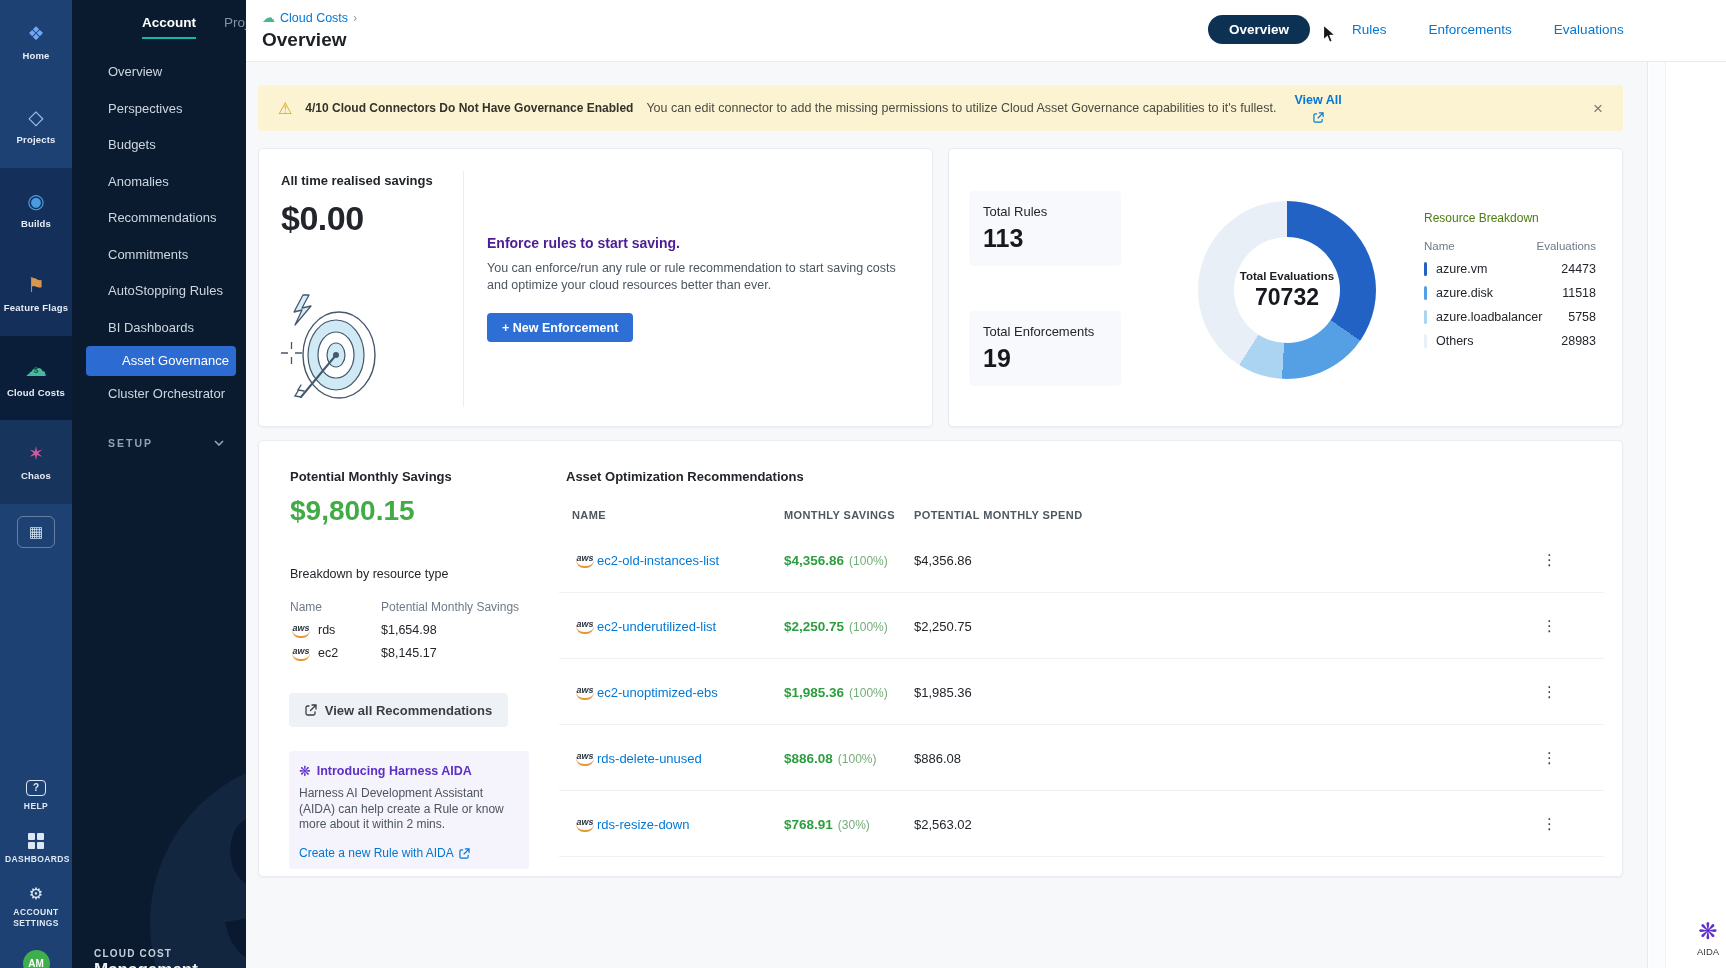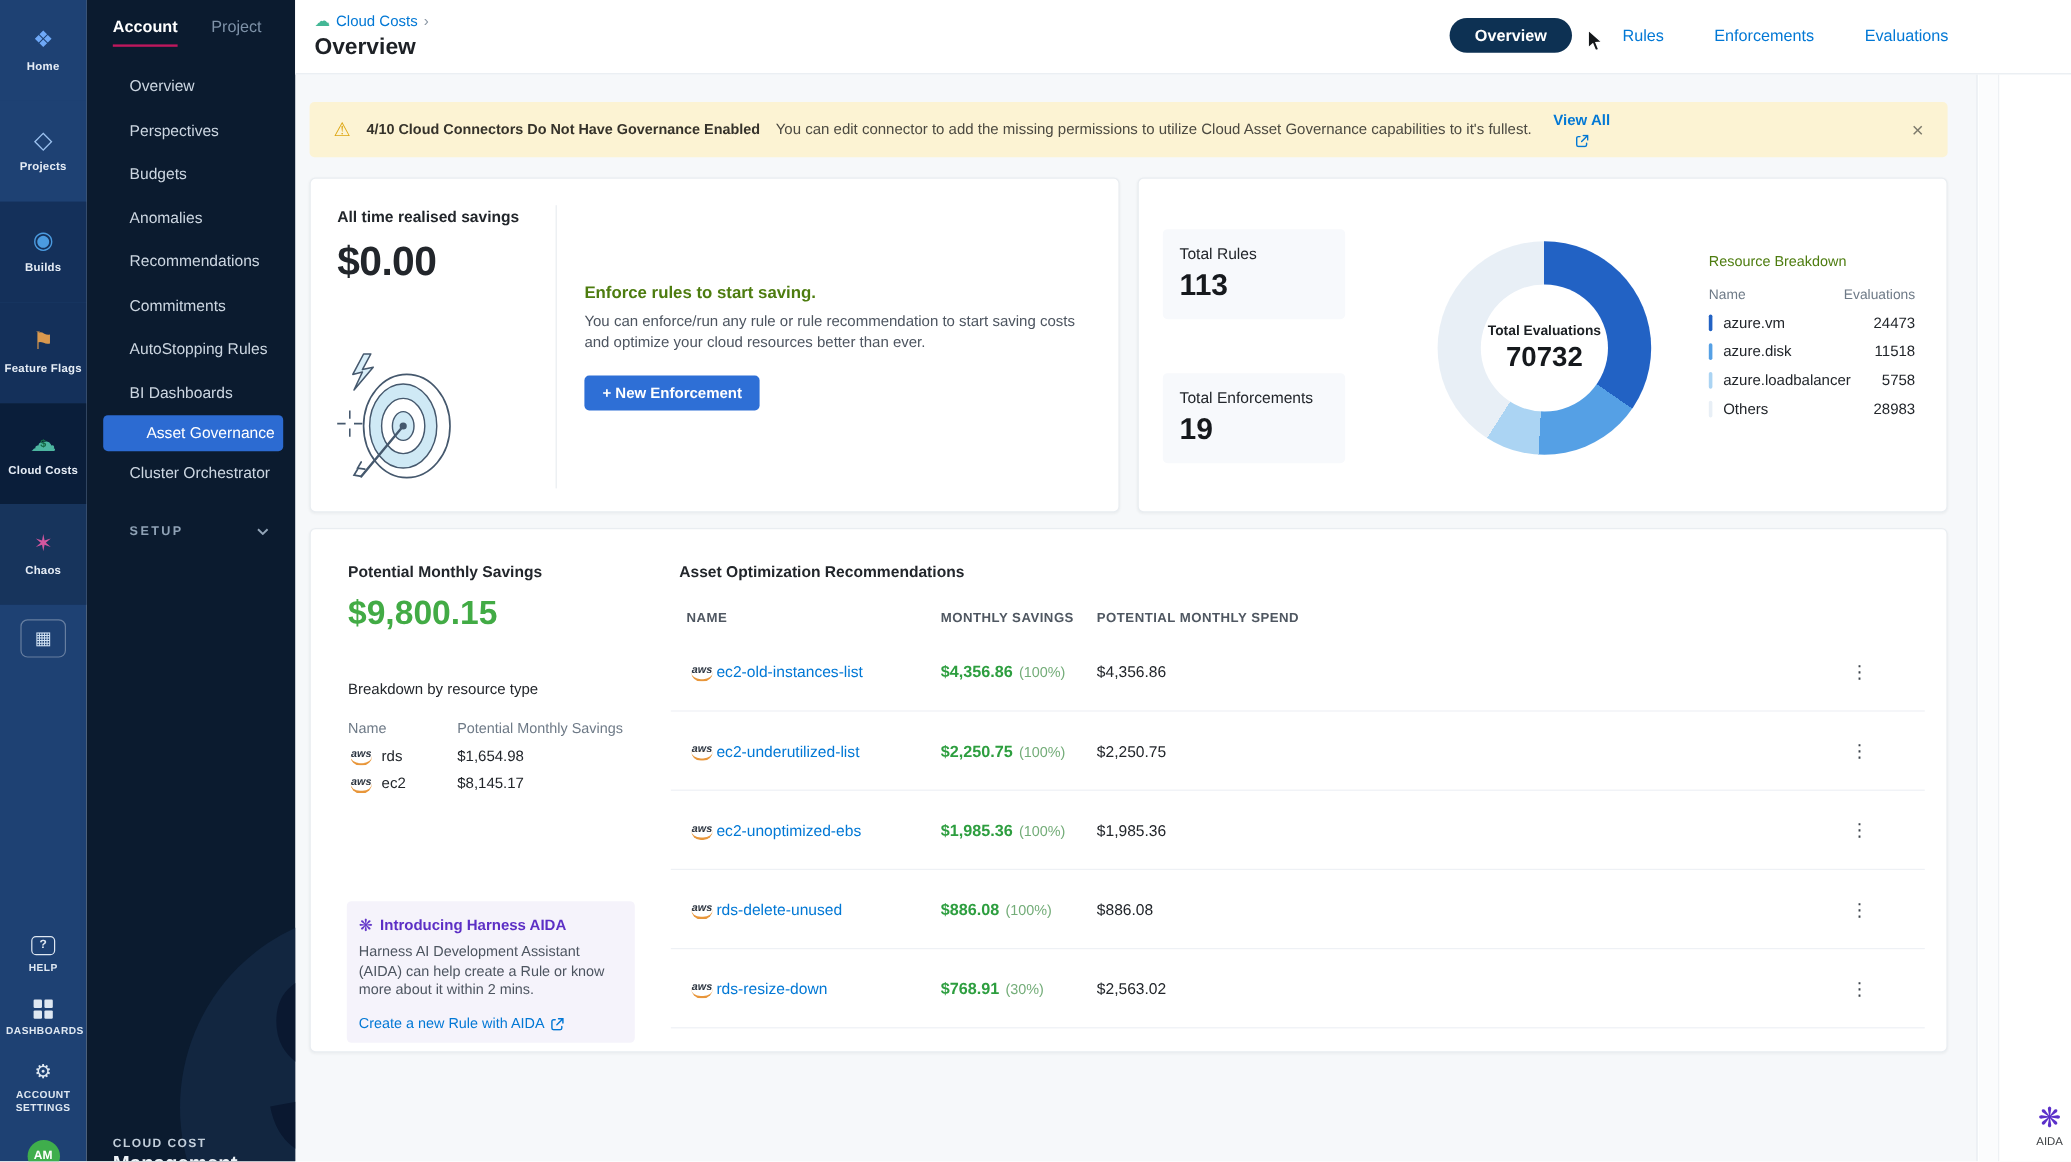--- a/index.html
+++ b/index.html
@@ -30,21 +30,21 @@
   .rail-small-label { font-size: 8.5px; font-weight: 700; color: #dfe8f2; text-align: center; line-height: 1.3; letter-spacing: .4px; max-width: 62px; }
   .dash-ic { display: grid; grid-template-columns: 7px 7px; gap: 2px; }
   .dash-ic span { width: 7px; height: 7px; background: #dfe8f2; border-radius: 1px; display: block; }
   .gear-ic { color: #dfe8f2; font-size: 16px; line-height: 1; }
   .avatar { width: 27px; height: 27px; border-radius: 50%; background: #3fae4c; color: #fff; font-size: 10px; font-weight: 700; display: flex; align-items: center; justify-content: center; margin-bottom: -9px; cursor: pointer; }
 
   
   .sidebar { width: 174px; flex-shrink: 0; background: #0b1b2f; position: relative; overflow: hidden; z-index: 2; }
   .side-tabs { display: flex; gap: 28px; padding: 15px 0 0 22px; font-size: 13.5px; }
   .side-tab { cursor: pointer; padding-bottom: 7px; }
-  .side-tab.active { color: #fff; font-weight: 700; border-bottom: 2px solid #be185d; }
+  .side-tab.active { color: #fff; font-weight: 700; border-bottom: 2px solid #14b8a6; margin-left: 48px; }
   .side-tab.inactive { color: #7e92a8; }
   .side-menu { margin-top: 15px; display: flex; flex-direction: column; }
   .side-item { height: 36.5px; line-height: 36.5px; padding-left: 36px; font-size: 13px; color: #ccd6e1; cursor: pointer; white-space: nowrap; }
   .side-item.active { background: #2c6bd2; color: #fff; margin: 0 10px 0 14px; border-radius: 4px; height: 30px; line-height: 30px; }
   .side-setup { display: flex; align-items: center; justify-content: space-between; padding: 0 22px 0 36px; margin-top: 24px; font-size: 10.5px; letter-spacing: 2px; color: #8fa2b6; font-weight: 700; cursor: pointer; }
   .wm-circle { position: absolute; left: 78px; top: 758px; width: 330px; height: 330px; border-radius: 50%; background: #122640; }
   .wm-dollar { position: absolute; left: 150px; top: 770px; font-size: 235px; font-weight: 700; color: #0a1830; line-height: 1; }
   .footer-small { position: absolute; left: 22px; bottom: 9px; font-size: 10px; letter-spacing: 1.2px; color: #c3cfdb; font-weight: 700; }
   .footer-large { position: absolute; left: 22px; bottom: -12px; font-size: 17px; color: #edf2f7; font-weight: 700; }
 
@@ -75,21 +75,21 @@
   .card { position: absolute; background: #fff; border: 1px solid #e9edf1; border-radius: 5px; box-shadow: 0 1px 2px rgba(40,50,60,.05); }
   #cardA { left: 12px; top: 86px; width: 675px; height: 279px; }
   #cardB { left: 702px; top: 86px; width: 675px; height: 279px; }
   #cardBottom { left: 12px; top: 378px; width: 1365px; height: 437px; }
   .abs { position: absolute; }
 
   
   .ats-label { left: 22px; top: 24px; font-size: 13px; font-weight: 700; color: #22262b; }
   .ats-amount { left: 22px; top: 50px; font-size: 34px; font-weight: 700; color: #22262b; letter-spacing: -.5px; }
   .vdivider { left: 204px; top: 22px; width: 1px; height: 236px; background: #e9edf1; }
-  .cta-head { left: 228px; top: 86px; font-size: 14px; font-weight: 700; color: #4d7c0f; }
+  .cta-head { left: 228px; top: 86px; font-size: 14px; font-weight: 700; color: #4c1d95; }
   .cta-body { left: 228px; top: 111px; width: 432px; font-size: 12.5px; line-height: 17px; color: #4d5560; }
   .cta-btn { left: 228px; top: 164px; height: 29px; padding: 0 15px; background: #2e6fd6; color: #fff; font-size: 12.5px; font-weight: 700; border-radius: 4px; display: inline-flex; align-items: center; gap: 6px; cursor: pointer; border: none; }
   .illu { left: 18px; top: 136px; }
 
   
   .statbox { left: 20px; width: 152px; background: #f7f9fc; border-radius: 4px; padding: 13px 14px; }
   .sb-label { font-size: 13px; color: #22262b; }
   .sb-value { font-size: 25px; font-weight: 700; color: #16191d; margin-top: 5px; }
   .donut { left: 249px; top: 52px; width: 178px; height: 178px; border-radius: 50%;
     background: conic-gradient(#2262c4 0deg 124.6deg, #55a0e5 124.6deg 183.2deg, #abd4f3 183.2deg 212.5deg, #e8eff6 212.5deg 360deg); }
@@ -339,20 +339,26 @@
             <span>$1,654.98</span>
           </div>
           <div class="pm-row">
             <span class="pm-col1">
               <span class="aws-chip">aws</span>
               <span>ec2</span>
             </span>
             <span>$8,145.17</span>
           </div>
         </div>
+        <button class="abs pm-btn">
+          <svg width="12" height="12" viewBox="0 0 12 12">
+              <path d="M4 2H2.5C1.7 2 1 2.7 1 3.5v6C1 10.3 1.7 11 2.5 11h6c.8 0 1.5-.7 1.5-1.5V8M7 1h4v4M11 1L5.5 6.5" stroke="#3a3f47" stroke-width="1.3" fill="none" stroke-linecap="round"></path>
+            </svg>
+          <span>View all Recommendations</span>
+        </button>
         <div class="abs aida-panel">
           <div class="abs ap-head">
             <span class="ap-flower">❋</span>
             <span class="ap-title">Introducing Harness AIDA</span>
           </div>
           <div class="abs ap-body">Harness AI Development Assistant (AIDA) can help create a Rule or know more about it within 2 mins.</div>
           <div class="abs ap-link">
             <span>Create a new Rule with AIDA</span>
             <svg width="11" height="11" viewBox="0 0 12 12">
                 <path d="M4 2H2.5C1.7 2 1 2.7 1 3.5v6C1 10.3 1.7 11 2.5 11h6c.8 0 1.5-.7 1.5-1.5V8M7 1h4v4M11 1L5.5 6.5" stroke="#0278d5" stroke-width="1.3" fill="none" stroke-linecap="round"></path>

